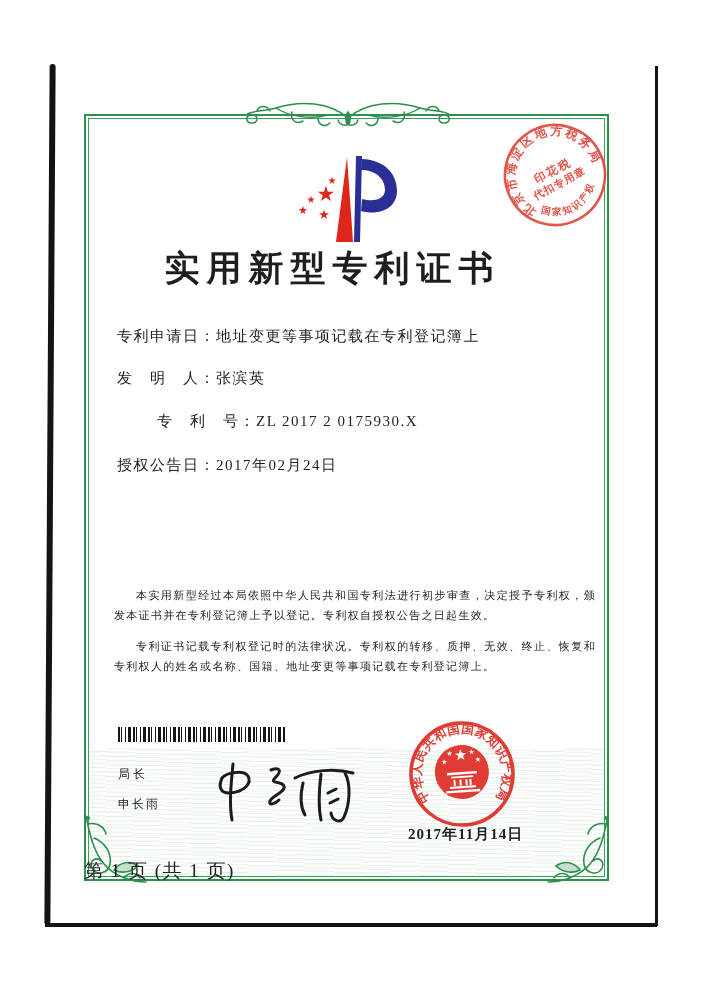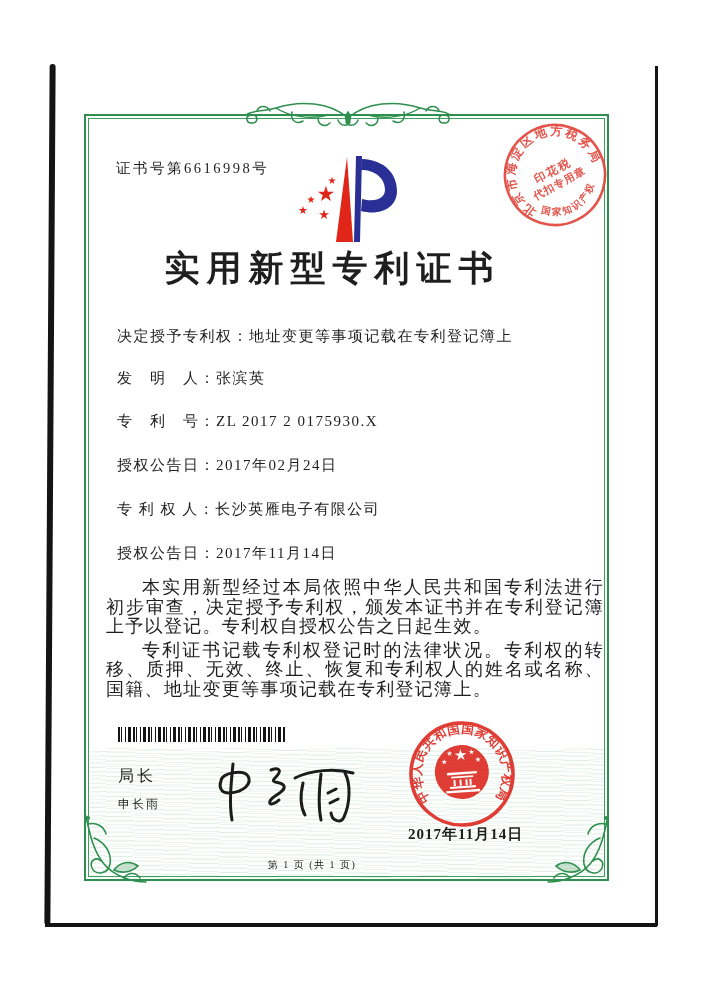--- a/index.html
+++ b/index.html
@@ -21,36 +21,36 @@
        repeating-linear-gradient(-2deg, rgba(62,160,94,0.07) 0 1px, transparent 1px 5px);
   }
 
   .svgdeco{position:absolute;}
 
   
   .cert-no{position:absolute;left:116px;top:159px;font-size:14.5px;letter-spacing:2.5px;}
   .title{position:absolute;left:84px;top:245px;width:497px;text-align:center;
          font-size:35px;font-weight:bold;letter-spacing:7px;}
   .field{position:absolute;left:117px;font-size:15px;letter-spacing:1.5px;white-space:nowrap;}
-  .f0{top:327px;} .f1{top:369px;} .f2{top:412px;} .f3{top:456px;} .f4{top:500px;} .f5{top:544px;}
+  .f0{top:327px;} .f1{top:369px;} .f2{top:412px;margin-left:40px;} .f3{top:456px;} .f4{top:500px;} .f5{top:544px;}
   .body-text{position:absolute;left:102px;top:574px;width:506px;}
-  .body-text p{margin:4px;font-size:18px;line-height:19.6px;letter-spacing:1.3px;
+  .body-text p{margin:12px;font-size:11px;line-height:19.6px;letter-spacing:1.3px;
                text-align:justify;text-indent:2em;}
   .barcode{position:absolute;left:118px;top:727px;width:167px;height:15px;
      background:repeating-linear-gradient(90deg,
        #151515 0 2px, transparent 2px 3px,
        #151515 3px 4px, transparent 4px 7px,
        #151515 7px 8px, transparent 8px 10px,
        #151515 10px 13px, transparent 13px 15px);}
-  .officer-title{position:absolute;left:118px;top:766px;font-size:16px;letter-spacing:3px;text-align:right;}
+  .officer-title{position:absolute;left:118px;top:766px;font-size:12px;letter-spacing:3px;text-align:right;}
   .officer-name{position:absolute;left:118px;top:796px;font-size:12px;letter-spacing:2px;}
   .seal-date{position:absolute;left:408px;top:825px;font-size:15px;font-weight:bold;
              letter-spacing:1px;z-index:6;}
-  .footer{position:absolute;left:84px;top:858px;width:456px;text-align:center;
-          font-size:10px;letter-spacing:1.5px;}
+  .footer{position:absolute;left:84px;top:858px;width:456px;text-align:left;
+          font-size:19px;letter-spacing:1.5px;}
 
   .stamp-wrap{position:absolute;left:497px;top:117px;width:116px;height:116px;
               transform:rotate(-28deg);opacity:0.9;z-index:5;}
   .seal-wrap{position:absolute;left:402px;top:714px;width:120px;height:120px;
              transform:rotate(-4deg);opacity:0.93;z-index:5;}
   .sig-wrap{position:absolute;left:203px;top:748px;width:160px;height:88px;z-index:6;}
   .logo-wrap{position:absolute;left:292px;top:147px;width:112px;height:102px;}
 </style>
 </head>
 <body>
@@ -129,40 +129,33 @@
         <text x="19" y="56" font-size="10">★</text>
         <text x="11" y="67" font-size="11">★</text>
         <text x="32" y="72" font-size="13">★</text>
       </g>
       <polygon points="55,10 61,95 44,95" fill="#e02519"></polygon>
       <polygon points="64,9 70,9 68,95 62,95" fill="#2a2f96"></polygon>
       <path d="M70,12 C94,13 105,28 105,44 C105,61 88,69 69,64 L70,52 C85,56 93,50 93,43 C93,31 83,23 69,23 Z" fill="#2a2f96"></path>
     </svg>
   </div>
 
-  <div class="cert-no">证书号第6616998号</div>
   <div class="title">实用新型专利证书</div>
 
   <div class="field f0">
-    <span>决定授予专利权：</span><span>地址变更等事项记载在专利登记簿上</span>
+    <span>专利申请日：</span><span>地址变更等事项记载在专利登记簿上</span>
   </div>
   <div class="field f1">
     <span>发　明　人：</span><span>张滨英</span>
   </div>
   <div class="field f2">
     <span>专　利　号：</span><span>ZL 2017 2 0175930.X</span>
   </div>
   <div class="field f3">
     <span>授权公告日：</span><span>2017年02月24日</span>
-  </div>
-  <div class="field f4">
-    <span>专 利 权 人：</span><span>长沙英雁电子有限公司</span>
-  </div>
-  <div class="field f5">
-    <span>授权公告日：</span><span>2017年11月14日</span>
   </div>
 
   <div class="body-text">
     <p>本实用新型经过本局依照中华人民共和国专利法进行初步审查，决定授予专利权，颁发本证书并在专利登记簿上予以登记。专利权自授权公告之日起生效。</p>
     <p>专利证书记载专利权登记时的法律状况。专利权的转移、质押、无效、终止、恢复和专利权人的姓名或名称、国籍、地址变更等事项记载在专利登记簿上。</p>
   </div>
 
   <div class="barcode"></div>
 
   <div class="officer-title">局长</div>

